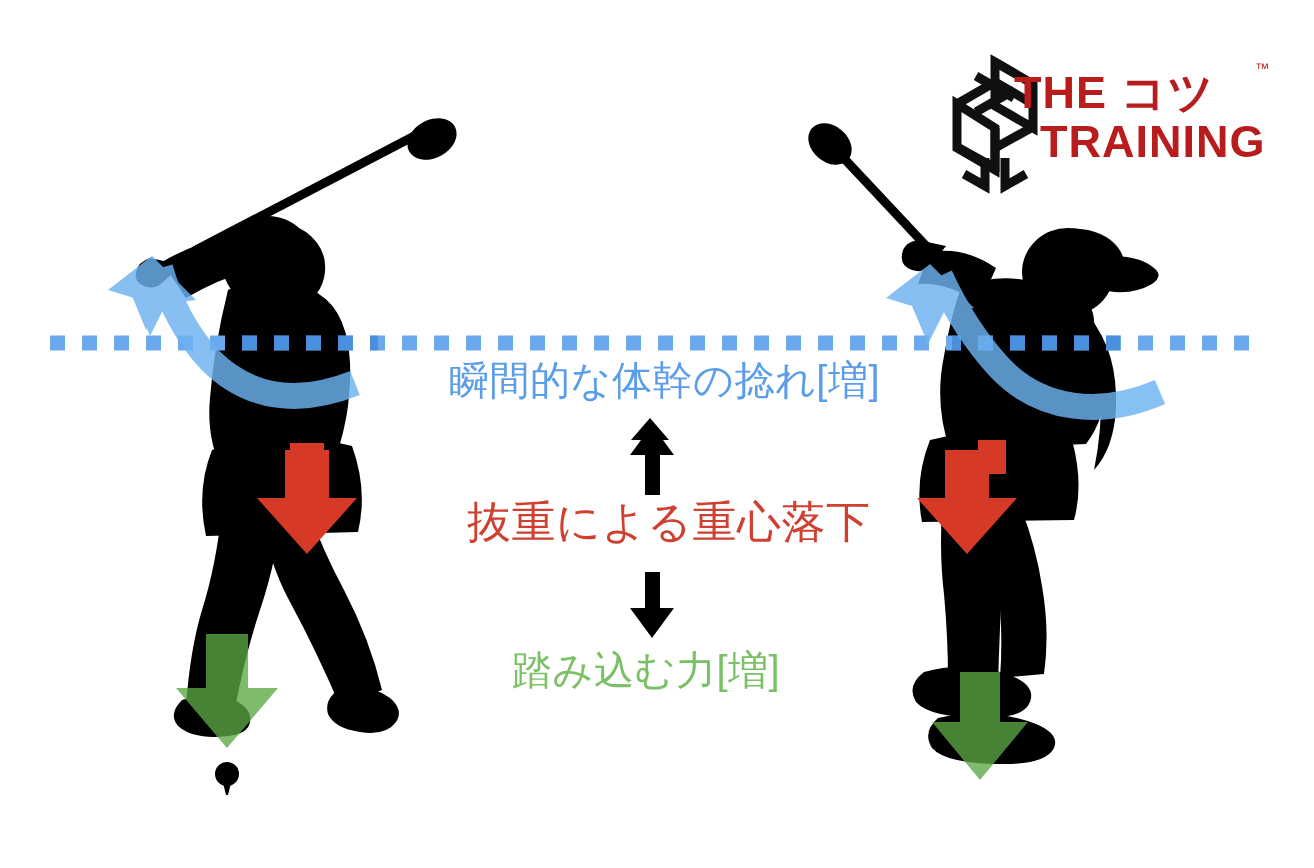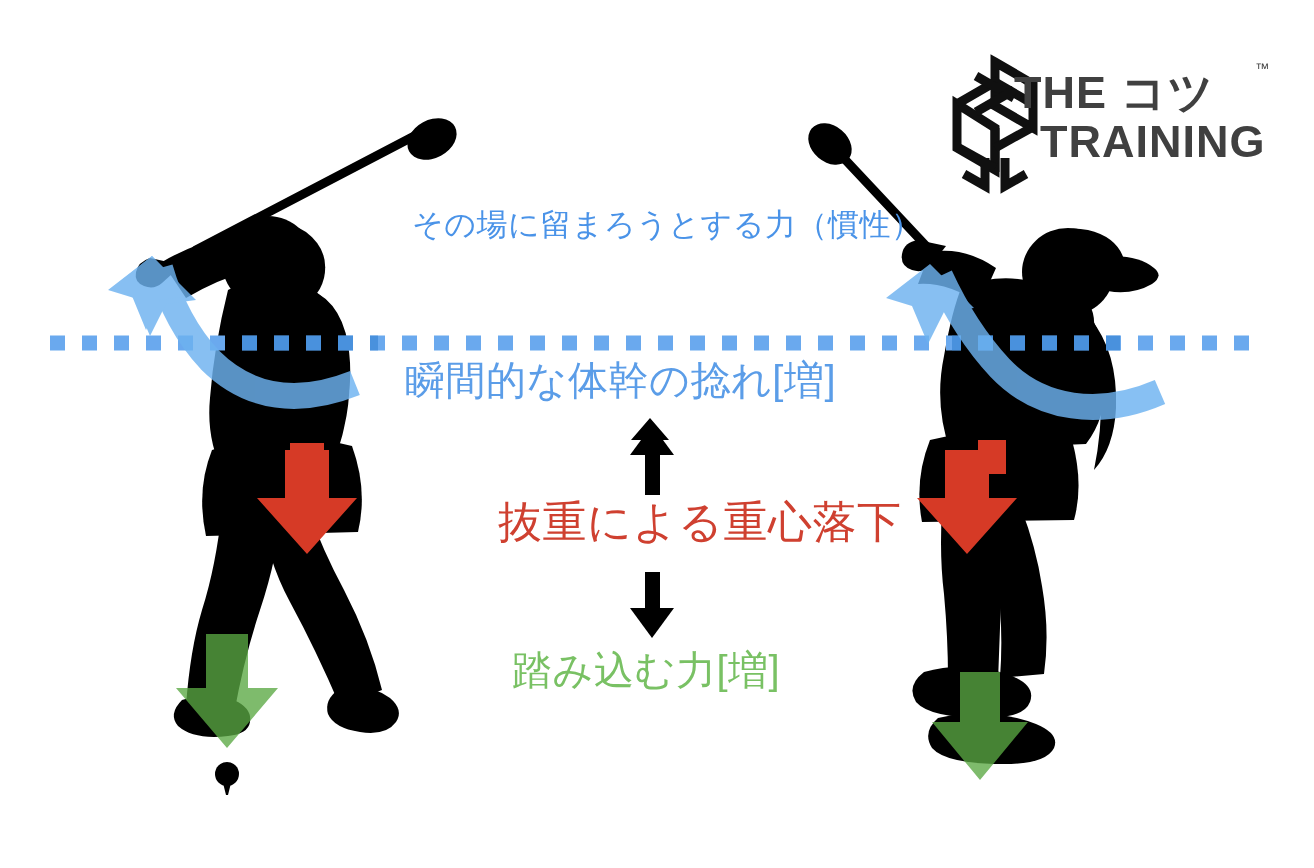--- a/index.html
+++ b/index.html
@@ -30,45 +30,44 @@
     line-height: 1;
   }
   #label-inertia {
     left: 412px;
     top: 209px;
     font-size: 31px;
     color: #4a93e8;
     letter-spacing: 0.5px;
   }
   #label-torsion {
-    left: 405px;
+    left: 449px;
     top: 360px;
     font-size: 40px;
     color: #5b9de8;
     letter-spacing: 0.5px;
   }
   #label-drop {
     left: 467px;
     top: 500px;
     font-size: 44px;
     color: #cf4030;
     letter-spacing: 0.5px;
-    margin-left: 31px;
   }
   #label-push {
     left: 512px;
     top: 650px;
     font-size: 40px;
     color: #79c164;
     letter-spacing: 0.5px;
     text-align: right;
   }
   .logo-text {
     position: absolute;
-    color: #404040;
+    color: #b91c1c;
     font-weight: bold;
     letter-spacing: 1px;
     white-space: nowrap;
   }
   #logo-line1 {
     left: 1014px;
     top: 63px;
     font-size: 45px;
   }
   #logo-line2 {
@@ -251,21 +250,20 @@
       <path d="M976,76 L1014,98"></path>
       <path d="M976,112 L1014,90"></path>
       <path d="M995,128 L995,172"></path>
       <path d="M959,148 L995,168"></path>
       <path d="M1031,128 L995,148"></path>
       <path d="M985,158 L985,186 L964,174"></path>
       <path d="M1005,158 L1005,186 L1026,174"></path>
     </g>
   </svg>
 
-  <div class="txt" id="label-inertia">その場に留まろうとする力（慣性）</div>
 
   <div class="txt" id="label-torsion">瞬間的な体幹の捻れ[増]</div>
 
   <div class="txt" id="label-drop">抜重による重心落下</div>
 
   <div class="txt" id="label-push">踏み込む力[増]</div>
 
   <div class="logo-text" id="logo-line1">THE コツ</div>
 
   <div class="logo-text" id="logo-line2">TRAINING</div>

